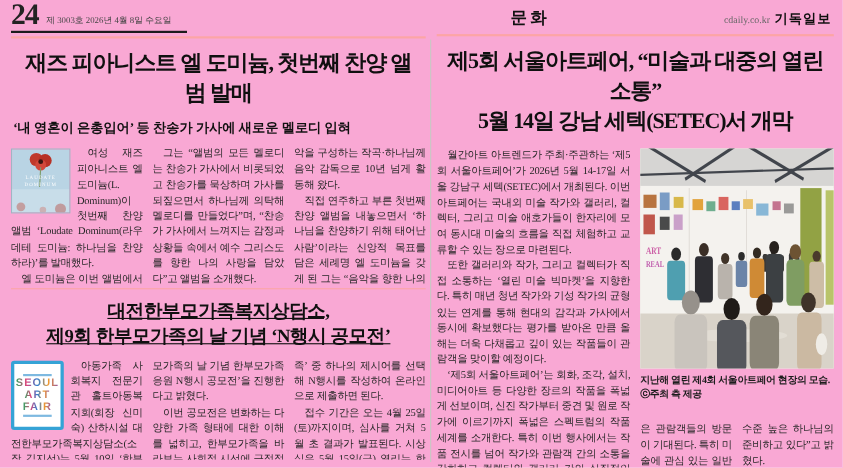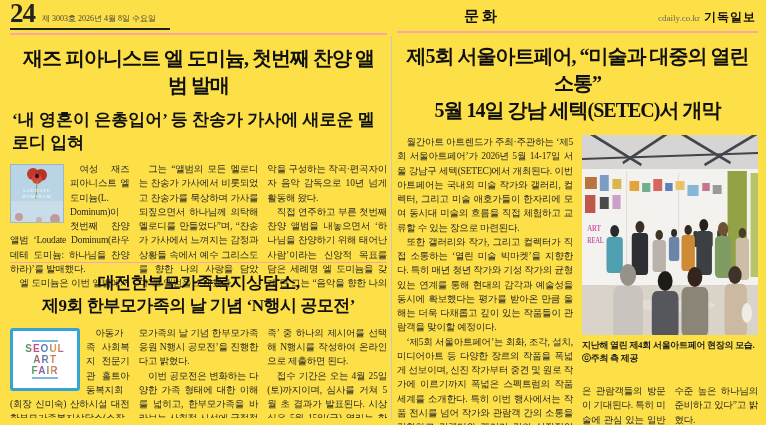--- a/index.html
+++ b/index.html
@@ -1,44 +1,44 @@
 <!DOCTYPE html>
 <html><head>
 <meta charset="utf-8">
 <style>
   html,body{margin:0;padding:0;}
-  #page{position:relative;width:766px;height:425px;background:#fde047;overflow:hidden;
+  #page{position:relative;width:766px;height:425px;background:#f9a8d4;overflow:hidden;
         font-family:"Liberation Serif","DejaVu Serif",serif;color:#232323;}
   
   .hdr-left{position:absolute;left:10px;top:2px;display:flex;align-items:flex-end;gap:7px;
             border-bottom:2px solid #1c1c1c;padding:0 14px 3px 0;}
   .page-num{font-size:27px;font-weight:700;line-height:.85;letter-spacing:-1px;}
   .edition{font-size:8px;color:#444;padding-bottom:1px;white-space:nowrap;}
   .section-title{position:absolute;left:464px;top:7px;font-size:15px;font-weight:700;letter-spacing:3px;color:#111;}
   .masthead{position:absolute;right:10px;top:9px;font-size:9px;color:#666;}
   .masthead b{font-size:12px;color:#0e0e0e;margin-left:4px;letter-spacing:1px;}
   .v-divider{position:absolute;left:391px;top:36px;bottom:5px;width:1px;background:#c8c8c4;}
   
   .article{position:absolute;}
   .rule-top{border-top:2px solid #fca5a5;}
   h1.head{font-size:20px;margin:10px 4px 9px;text-align:center;letter-spacing:-1px;color:#101010;line-height:1.35;font-weight:700;}
-  h2.head{font-size:17px;margin:9px 4px 8px;text-align:center;letter-spacing:-0.5px;color:#101010;line-height:1.35;font-weight:700;}
-  .subtitle{font-size:17px;font-weight:700;color:#111;margin:0 2px 8px;}
+  h2.head{font-size:17px;margin:9px 4px 8px;text-align:center;letter-spacing:-0.5px;color:#101010;line-height:1.35;font-weight:700;text-decoration:underline;}
+  .subtitle{font-size:12px;font-weight:700;color:#111;margin:0 2px 8px;}
   .cols{display:flex;gap:9px;overflow:hidden;}
   .col{flex:1;font-size:9.5px;line-height:1.5;text-align:justify;color:#262626;letter-spacing:-0.2px;}
   .col p{margin:0;}
   .col p.ind{text-indent:1em;}
   
   #art-jazz{left:10px;top:33px;width:377px;}
   #art-jazz .cols{height:128px;}
   .album{float:left;width:52px;height:57px;margin:2px 6px 2px 0;border:1px solid #9fb6c4;}
   
   #art-han{left:10px;top:262px;width:377px;border-top-width:1.5px;}
   #art-han .cols{height:92px;}
-  .poster{float:left;width:70px;height:63px;margin:2px 6px 1px 0;border:3px solid #35a3d6;border-radius:3px;
+  .poster{float:left;width:48px;height:63px;margin:2px 6px 1px 0;border:3px solid #35a3d6;border-radius:3px;
           background:#fff;box-sizing:border-box;display:flex;flex-direction:column;align-items:center;justify-content:center;gap:0;}
   .poster .tinybar{width:26px;height:2px;background:#7db9e0;margin:1px 0;}
   .poster-word{font-family:"Liberation Sans","DejaVu Sans",sans-serif;font-weight:700;font-size:10px;line-height:1.1;letter-spacing:1px;
           background:linear-gradient(90deg,#27ae60,#e0457b,#2f7fd0,#f09a2e,#8a4fb5);
           -webkit-background-clip:text;background-clip:text;color:transparent;}
   
   #art-fair{left:397px;top:31px;width:361px;}
   #art-fair .body{display:flex;gap:9px;margin-top:11px;}
   .af-col1{width:124px;height:301px;overflow:hidden;}
   .af-right{flex:1;min-width:0;}
@@ -82,21 +82,21 @@
           <text x="26" y="33" text-anchor="middle" font-size="4.5" fill="#ffffff" letter-spacing="1">DOMINUM</text>
         </svg>
         <p class="ind">여성 재즈 피아니스트 엘 도미늄(L. Dominum)이 첫번째 찬양 앨범 ‘Loudate Dominum(라우데테 도미늄: 하나님을 찬양하라)’를 발매했다.</p>
         <p class="ind">엘 도미늄은 이번 앨범에서 ‘주 예수 내 맘에 들어와’, ‘내 영혼이 은총입어’ 같은 다섯 곡의 익숙한 찬송가에서 가사만 가져와 새로운 멜로디를 입히는 독특한 방식으로 새로움을 찾았다.</p>
       </div>
       <div class="col">
         <p class="ind">그는 “앨범의 모든 멜로디는 찬송가 가사에서 비롯되었고 찬송가를 묵상하며 가사를 되짚으면서 하나님께 의탁해 멜로디를 만들었다”며, “찬송가 가사에서 느껴지는 감정과 상황들 속에서 예수 그리스도를 향한 나의 사랑을 담았다”고 앨범을 소개했다.</p>
 
       </div>
       <div class="col">
-        <p>악을 구성하는 작곡·편곡자이자 음악 감독으로 10년 넘게 활동해 왔다.</p>
+        <p>악을 구성하는 작곡·하나님께 음악 감독으로 10년 넘게 활동해 왔다.</p>
         <p class="ind">직접 연주하고 부른 첫번째 찬양 앨범을 내놓으면서 ‘하나님을 찬양하기 위해 태어난 사람’이라는 신앙적 목표를 담은 세례명 엘 도미늄을 갖게 된 그는 “음악을 향한 나의 지나온 모든 여정은 하나님이 돌보아 주셨고 꿈같은 하루하루와 이루어진 모든 과정들 속에서 하나님의 능력과 은혜를 느낀다”며 “작곡에 임하던 동안 저의 내면은 오로지 그리스도께 향해 있었는데, 이 앨범을 듣는 모든 이들도 그러하기를 바란다”고 덧붙였다.</p>
 
       </div>
     </div>
   </div>
 
   <div id="art-han" class="article rule-top">
     <h2 class="head">
       <span>대전한부모가족복지상담소,</span><br>
       <span>제9회 한부모가족의 날 기념 ‘N행시 공모전’</span>
@@ -125,21 +125,21 @@
   </div>
 
   <div id="art-fair" class="article rule-top">
     <h1 class="head">
       <span>제5회 서울아트페어, “미술과 대중의 열린 소통”</span><br>
       <span>5월 14일 강남 세텍(SETEC)서 개막</span>
     </h1>
     <div class="body">
       <div class="col af-col1">
         <p class="ind">월간아트 아트렌드가 주최·주관하는 ‘제5회 서울아트페어’가 2026년 5월 14-17일 서울 강남구 세텍(SETEC)에서 개최된다. 이번 아트페어는 국내외 미술 작가와 갤러리, 컬렉터, 그리고 미술 애호가들이 한자리에 모여 동시대 미술의 흐름을 직접 체험하고 교류할 수 있는 장으로 마련된다.</p>
-        <p class="ind">또한 갤러리와 작가, 그리고 컬렉터가 직접 소통하는 ‘열린 미술 빅마켓’을 지향한다. 특히 매년 청년 작가와 기성 작가의 균형 있는 연계를 통해 현대의 감각과 예술성을 동시에 확보했다는 평가를 받아온 만큼 올해는 더욱 다채롭고 깊이 있는 작품들이 관람객을 맞이할 예정이다.</p>
+        <p class="ind">또한 갤러리와 작가, 그리고 컬렉터가 직접 소통하는 ‘열린 미술 빅마켓’을 지향한다. 특히 매년 청년 작가와 기성 작가의 균형 있는 연계를 통해 현대의 감각과 가사에서 동시에 확보했다는 평가를 받아온 만큼 올해는 더욱 다채롭고 깊이 있는 작품들이 관람객을 맞이할 예정이다.</p>
         <p class="ind">‘제5회 서울아트페어’는 회화, 조각, 설치, 미디어아트 등 다양한 장르의 작품을 폭넓게 선보이며, 신진 작가부터 중견 및 원로 작가에 이르기까지 폭넓은 스펙트럼의 작품 세계를 소개한다. 특히 이번 행사에서는 작품 전시를 넘어 작가와 관람객 간의 소통을 강화하고 컬렉터와 갤러리 간의 실질적인 교류를 촉진하는 데 중점을 두고 기획되었다.</p>
 
       </div>
       <div class="af-right">
         <div class="photo-wrap">
           <svg viewBox="0 0 237 200" preserveAspectRatio="none">
             <rect width="237" height="200" fill="#efece7"></rect>
 
             <rect width="237" height="36" fill="#d6d5d3"></rect>
             <g stroke="#41454c" stroke-width="3">

